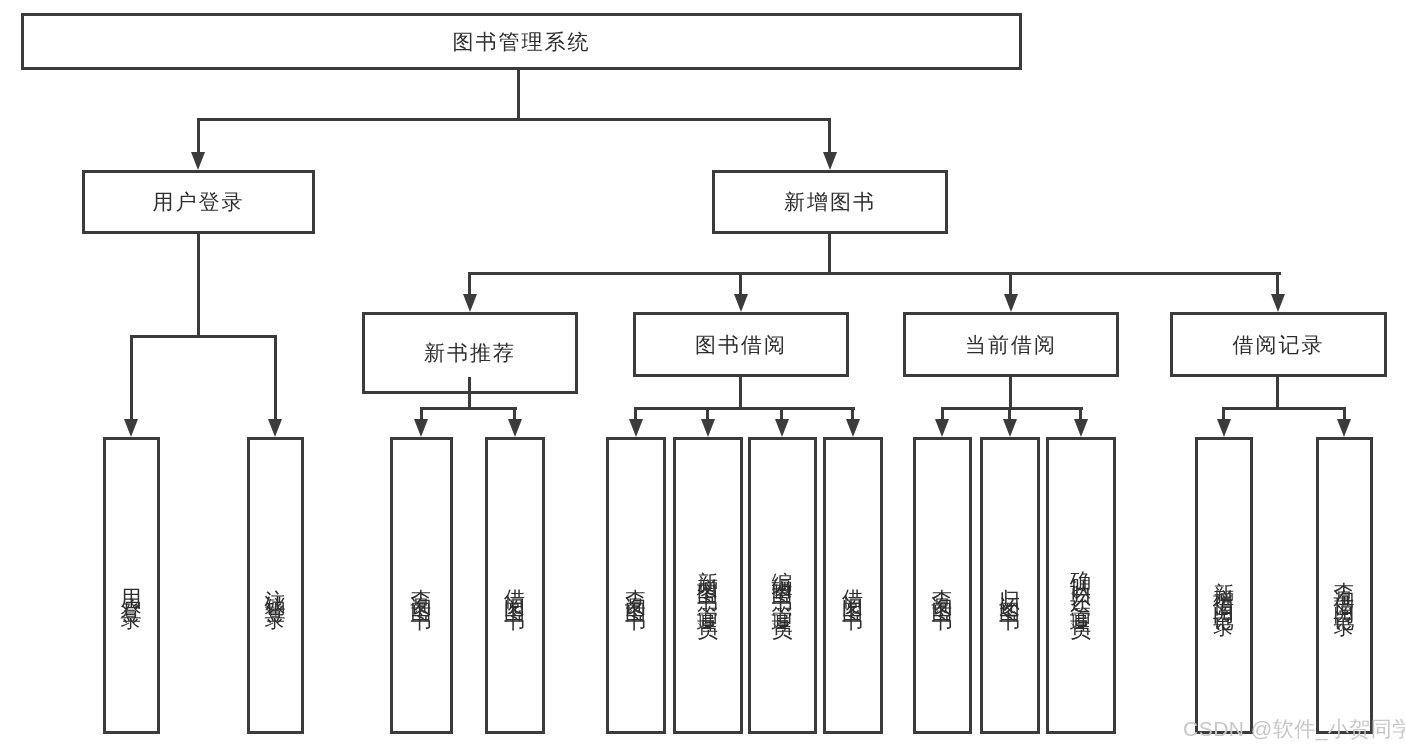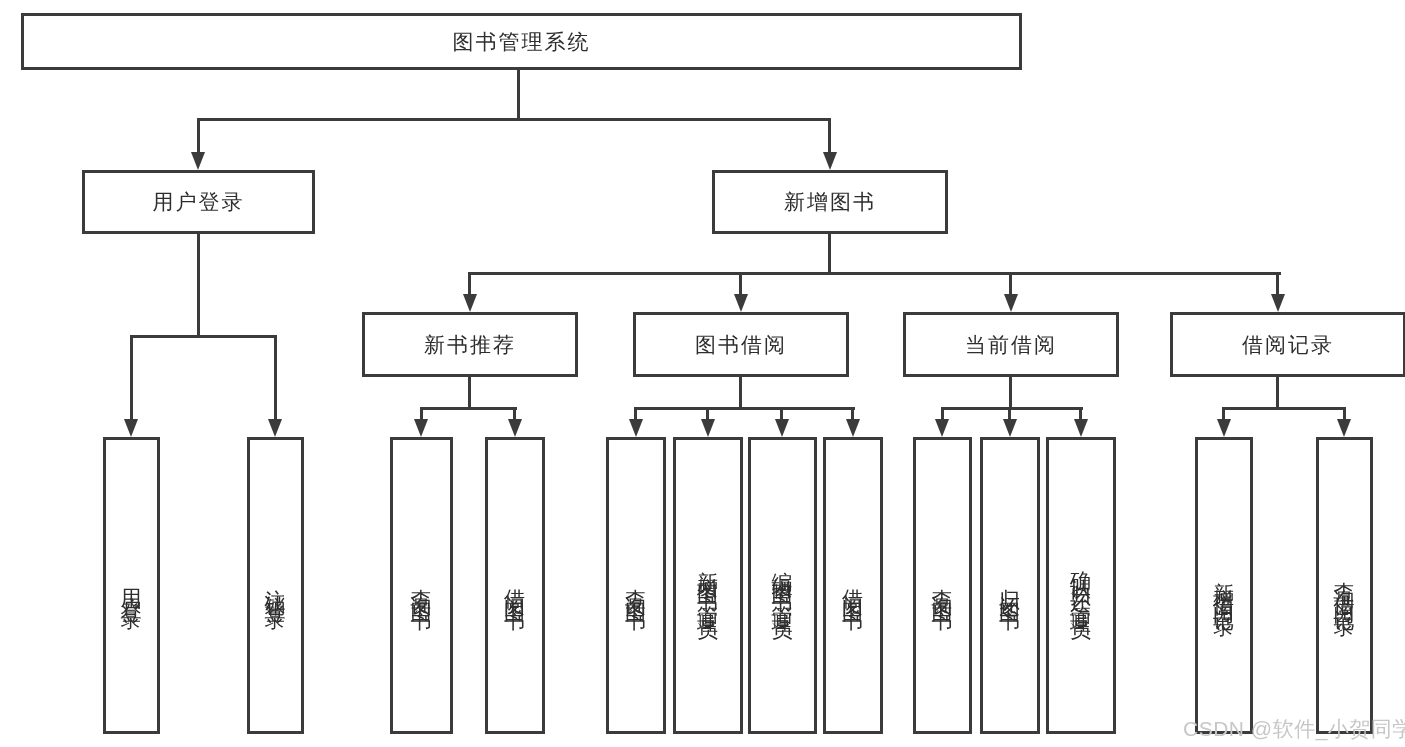--- a/index.html
+++ b/index.html
@@ -41,33 +41,33 @@
   </div>
 
   <div class="box h" style="left:82px;top:170px;width:233px;height:64px">
     <span>用户登录</span>
   </div>
 
   <div class="box h" style="left:712px;top:170px;width:236px;height:64px">
     <span>新增图书</span>
   </div>
 
-  <div class="box h" style="left:362px;top:312px;width:216px;height:65px">
+  <div class="box h" style="left:362px;top:312px;width:216px;height:82px">
     <span>新书推荐</span>
   </div>
 
   <div class="box h" style="left:903px;top:312px;width:216px;height:65px">
     <span>当前借阅</span>
   </div>
 
   <div class="box h" style="left:633px;top:312px;width:216px;height:65px">
     <span>图书借阅</span>
   </div>
 
-  <div class="box h" style="left:1170px;top:312px;width:236px;height:65px">
+  <div class="box h" style="left:1170px;top:312px;width:217px;height:65px">
     <span>借阅记录</span>
   </div>
 
   <div class="box v" style="left:103px;top:437px;width:57px;height:297px">
     <span>用户登录</span>
   </div>
   <div class="box v" style="left:247px;top:437px;width:57px;height:297px">
     <span>注销登录</span>
   </div>
 

